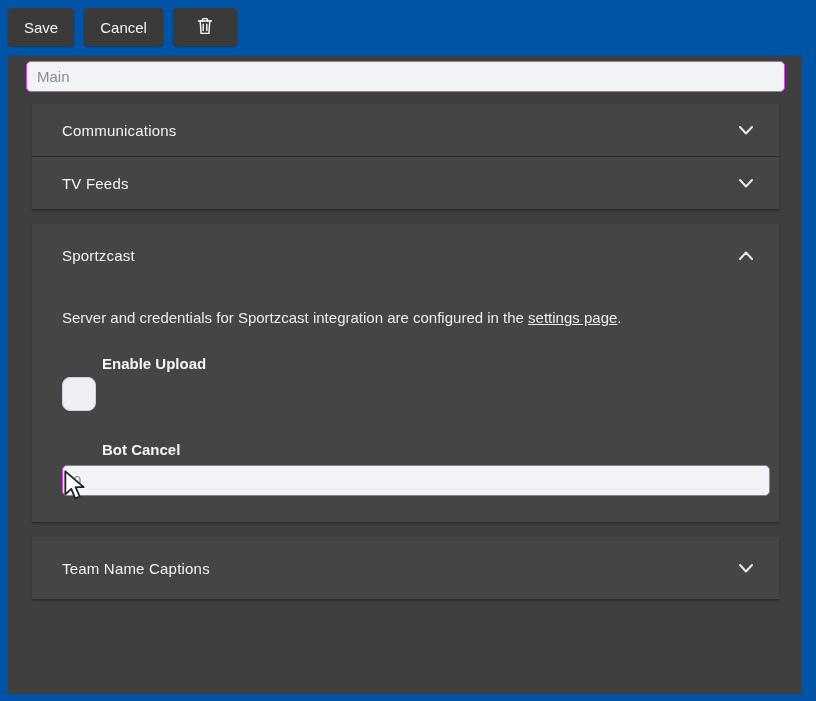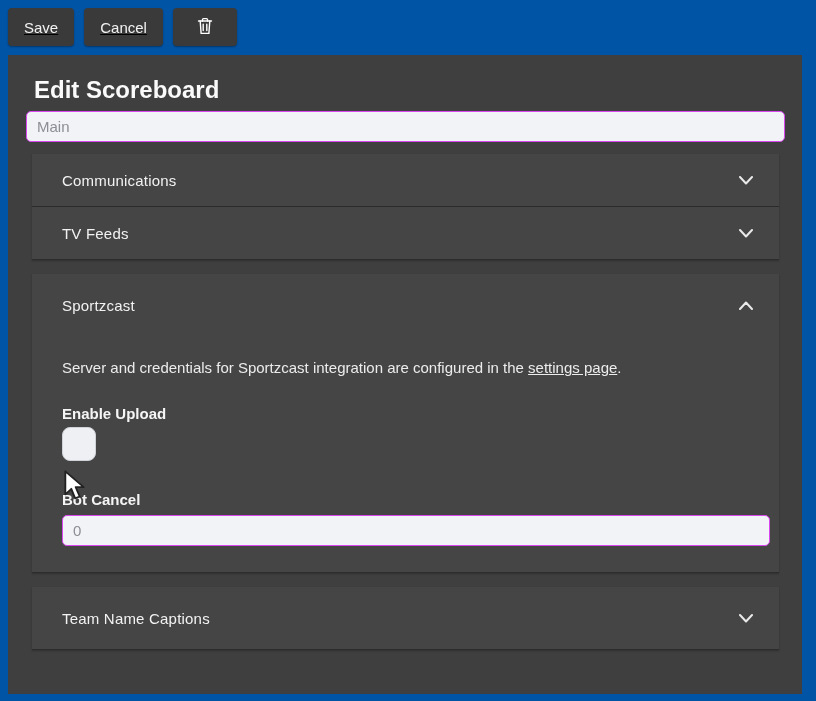--- a/index.html
+++ b/index.html
@@ -12,21 +12,20 @@
     position: relative;
   }
 
   
   .toolbar {
     height: 72px;
     display: flex;
     align-items: flex-start;
     padding: 8px 0 0 8px;
     gap: 10px;
-    text-decoration: underline;
   }
   .tb-btn {
     background: #3a3a3a;
     color: #f2f2f2;
     border: none;
     border-radius: 4px;
     height: 38px;
     min-width: 64px;
     padding: 0 16px;
     font-size: 15px;
@@ -55,20 +54,21 @@
     line-height: 30px;
     color: #fafafa;
   }
 
   .field-label {
     display: block;
     font-size: 15px;
     font-weight: 700;
     color: #f5f5f5;
     line-height: 18px;
+    margin-left: 40px;
   }
   .name-label { margin: 34px 0 0 8px; }
   .text-input {
     display: block;
     width: 100%;
     height: 31px;
     background: #f1f3f7;
     border: 1px solid #d946ef;
     border-radius: 5px;
     color: #8b8e94;
@@ -146,21 +146,20 @@
         <path d="M5.5 4V2.6a1 1 0 0 1 1-1h3a1 1 0 0 1 1 1V4"></path>
         <path d="M3.2 4l.9 12.4h7.8L12.8 4"></path>
         <path d="M6.2 7.2v6.4M9.8 7.2v6.4"></path>
       </svg>
     </span>
   </button>
 </div>
 
 <div class="panel">
 
-  <h1 class="page-title">Edit Scoreboard</h1>
 
   <input class="text-input name-input" type="text" value="Main" style="">
 
   <div class="accordion">
 
     <div class="acc-card">
       <div class="acc-header">
         <span class="acc-title">Communications</span>
         <span class="chevron">
           <svg width="14" height="9" viewBox="0 0 14 9">

